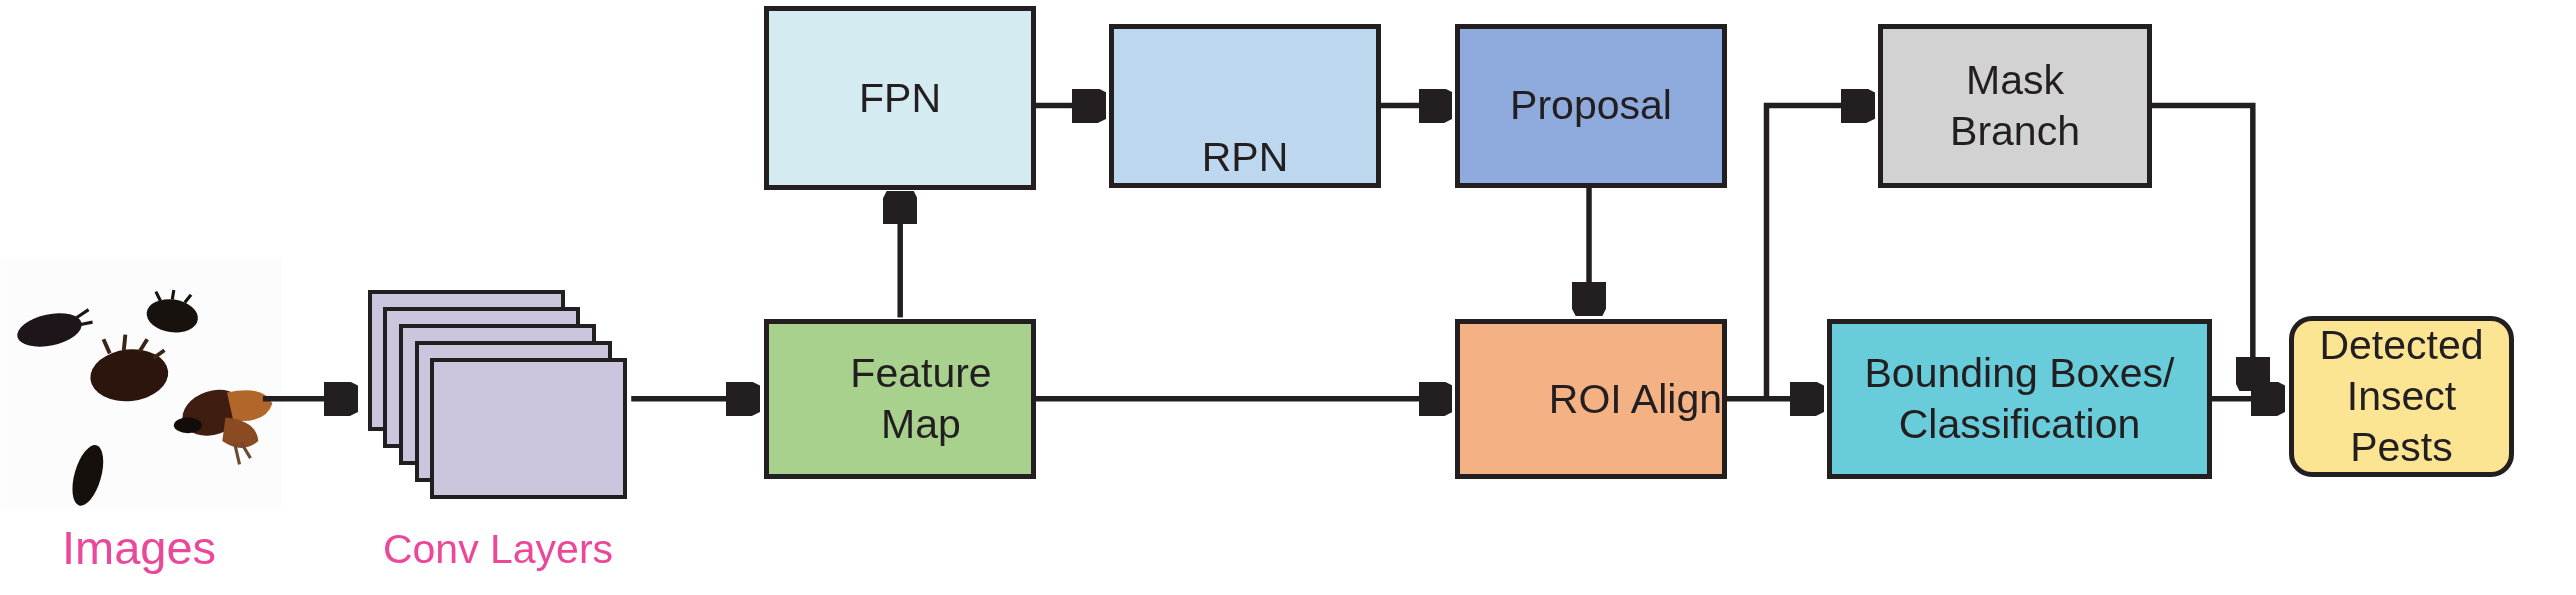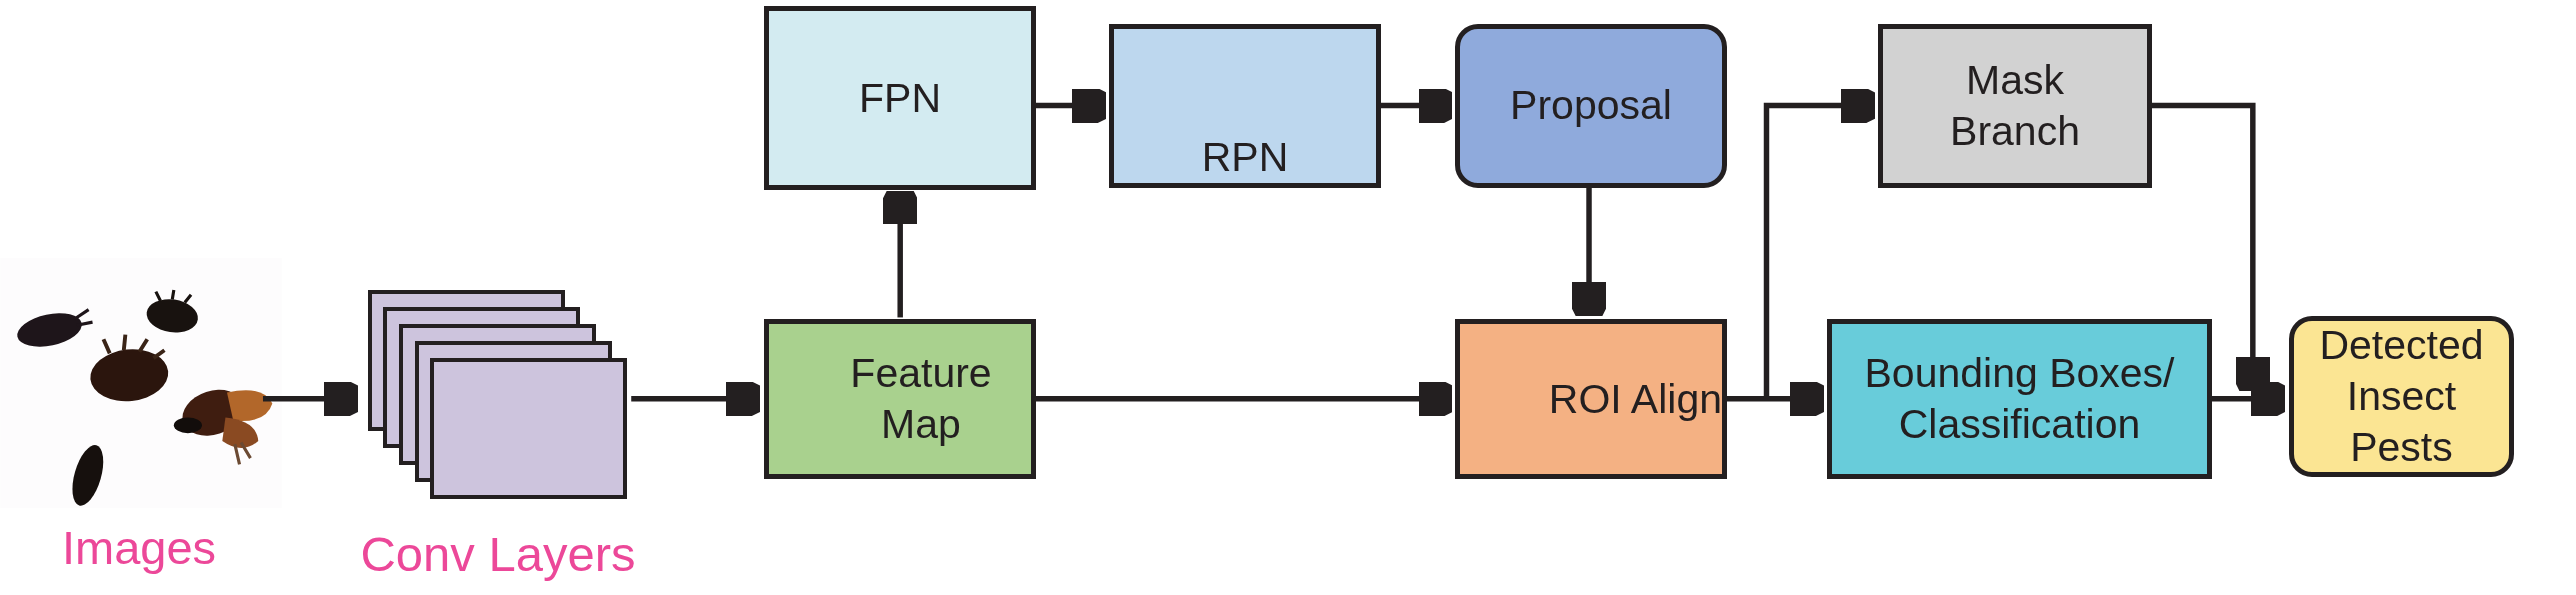--- a/index.html
+++ b/index.html
@@ -6,40 +6,40 @@
   body{font-family:"Liberation Sans","DejaVu Sans",sans-serif;}
   .canvas{position:relative;width:2576px;height:595px;background:#ffffff;overflow:hidden;}
 
   
   .node{position:absolute;box-sizing:border-box;border:5.5px solid #231f20;
         display:flex;align-items:center;justify-content:center;text-align:center;
         color:#231f20;font-size:41px;}
   .node span{white-space:pre-line;line-height:1.24;}
   .n-fpn      {left:764px; top:6px; width:272px;height:184px;}
   .n-rpn      {left:1109px;top:23.5px; width:272px;height:164px;}
-  .n-proposal {left:1455px;top:23.5px; width:272px;height:164px;border-radius:23px;}
+  .n-proposal {left:1455px;top:23.5px; width:272px;height:164px;}
   .n-mask     {left:1878px;top:23.5px; width:274px;height:164px;}
   .n-feature  {left:764px; top:319px;width:272px;height:160px;padding-left:42px;}
   .n-roi      {left:1455px;top:319px;width:272px;height:160px;justify-content:flex-end;}
   .n-bbox     {left:1827px;top:319px;width:385px;height:160px;justify-content:center;}
   .n-detected {left:2289px;top:316px;width:225px;height:161px;border-radius:23px;}
 
   
   .convlayer{position:absolute;box-sizing:border-box;width:197px;height:141px;border:4.7px solid #231f20;}
   .cl0{left:368px;top:290px;} .cl1{left:383px;top:307px;} .cl2{left:399px;top:324px;}
   .cl3{left:415px;top:341px;} .cl4{left:430px;top:358px;}
 
   
   .edges{position:absolute;left:0;top:0;width:2576px;height:595px;pointer-events:none;}
   .edges path{stroke:var(--line,#231f20);stroke-width:7;fill:none;stroke-linejoin:miter;}
 
   
   .caption{position:absolute;color:#ec4899;transform:translateX(-50%);white-space:nowrap;}
   .cap-images{left:139px;top:520px;font-size:47px;}
-  .cap-conv  {left:498px;top:526px;font-size:49px;}
+  .cap-conv  {left:498px;top:526px;font-size:41px;}
 
   .photo{position:absolute;left:0;top:258px;}
 </style>
 </head>
 <body>
 
 <div class="canvas">
 
   <svg class="photo" width="282" height="258" viewBox="0 0 360 330">
     <rect x="0" y="0" width="360" height="320" fill="#fdfcfd"></rect>

